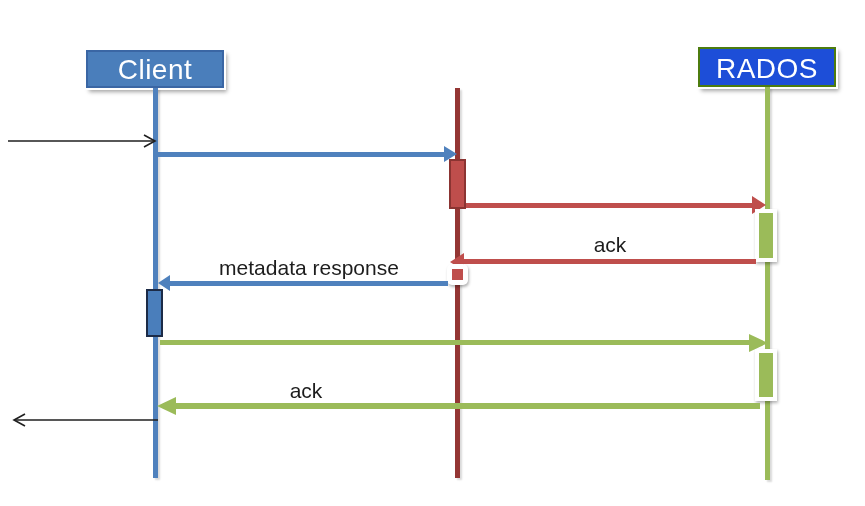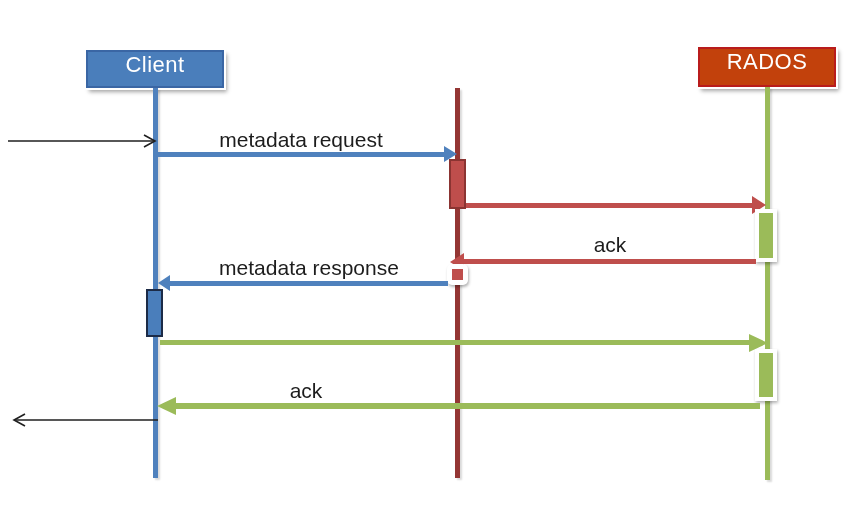--- a/index.html
+++ b/index.html
@@ -13,30 +13,30 @@
     width: 865px;
     height: 506px;
     background: #ffffff;
     overflow: hidden;
   }
   
   .actor {
     position: absolute;
     box-sizing: border-box;
     display: flex;
-    align-items: flex-start;
+    align-items: flex-end;
     justify-content: center;
     color: #ffffff;
-    font-size: 22px;
+    font-size: 28px;
     letter-spacing: 0.5px;
     box-shadow: 0 0 0 2px #ffffff, 3px 4px 4px rgba(0,0,0,0.35);
   }
   #client-box { left: 86px;  top: 50px; width: 138px; height: 38px; background: #4a7ebb; border: 2px solid #3a66a4; }
   #mds-box    { left: 386px; top: 45px; width: 142px; height: 44px; background: #bf4e4c; border: 4px solid #8b3432; }
-  #rados-box  { left: 698px; top: 47px; width: 138px; height: 40px; background: #c2410c; border: 2px solid #b91c1c; }
+  #rados-box  { left: 698px; top: 47px; width: 138px; height: 40px; background: #1d4ed8; border: 2px solid #4d7c0f; }
 
   
   .lifeline {
     position: absolute;
     width: 5px;
     box-shadow: 2px 2px 2px rgba(0,0,0,0.15);
   }
   #client-life { left: 153px; top: 88px; height: 390px; background: #4f81bd; }
   #mds-life    { left: 455px; top: 88px; height: 390px; background: #943634; }
   #rados-life  { left: 765px; top: 87px; height: 393px; background: #9bbb59; }
@@ -138,21 +138,20 @@
   <div class="lifeline" id="mds-life"></div>
   <div class="lifeline" id="rados-life"></div>
 
   <svg class="ext-arrow" id="ext-in" width="150" height="18">
     <line x1="0" y1="9" x2="146" y2="9" stroke="#1f1f1f" stroke-width="1.6"></line>
     <polyline points="136,3 147,9 136,15" fill="none" stroke="#1f1f1f" stroke-width="1.6"></polyline>
   </svg>
 
   <div class="mline blue" id="msg1-line"></div>
   <div class="head r-blue" id="msg1-head"></div>
-  <div class="mlabel" id="msg1-label">metadata request</div>
 
   <div class="activation" id="mds-activation"></div>
 
   <div class="mline red" id="msg2-line"></div>
   <div class="head r-red" id="msg2-head"></div>
 
   <div class="activation white-framed" id="rados-activation-1"></div>
 
   <div class="mline red" id="msg3-line"></div>
   <div class="head l-red" id="msg3-head"></div>

